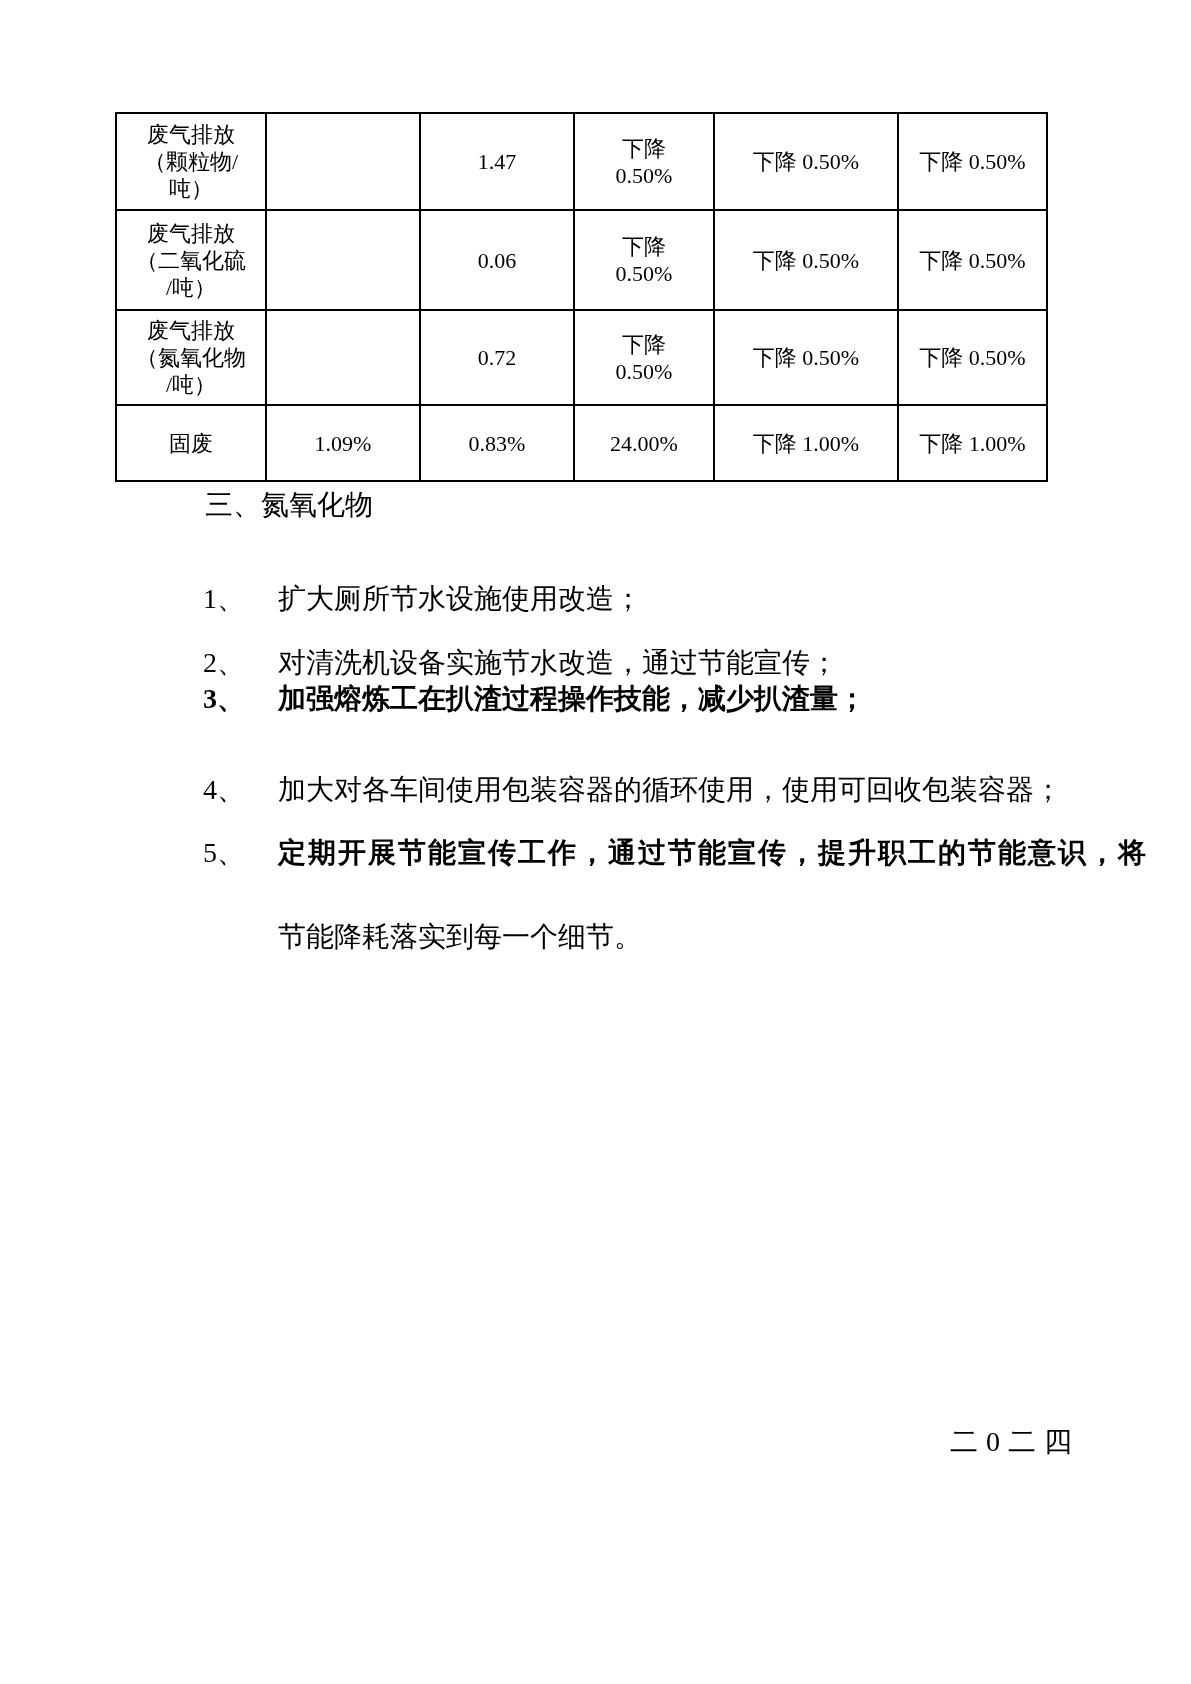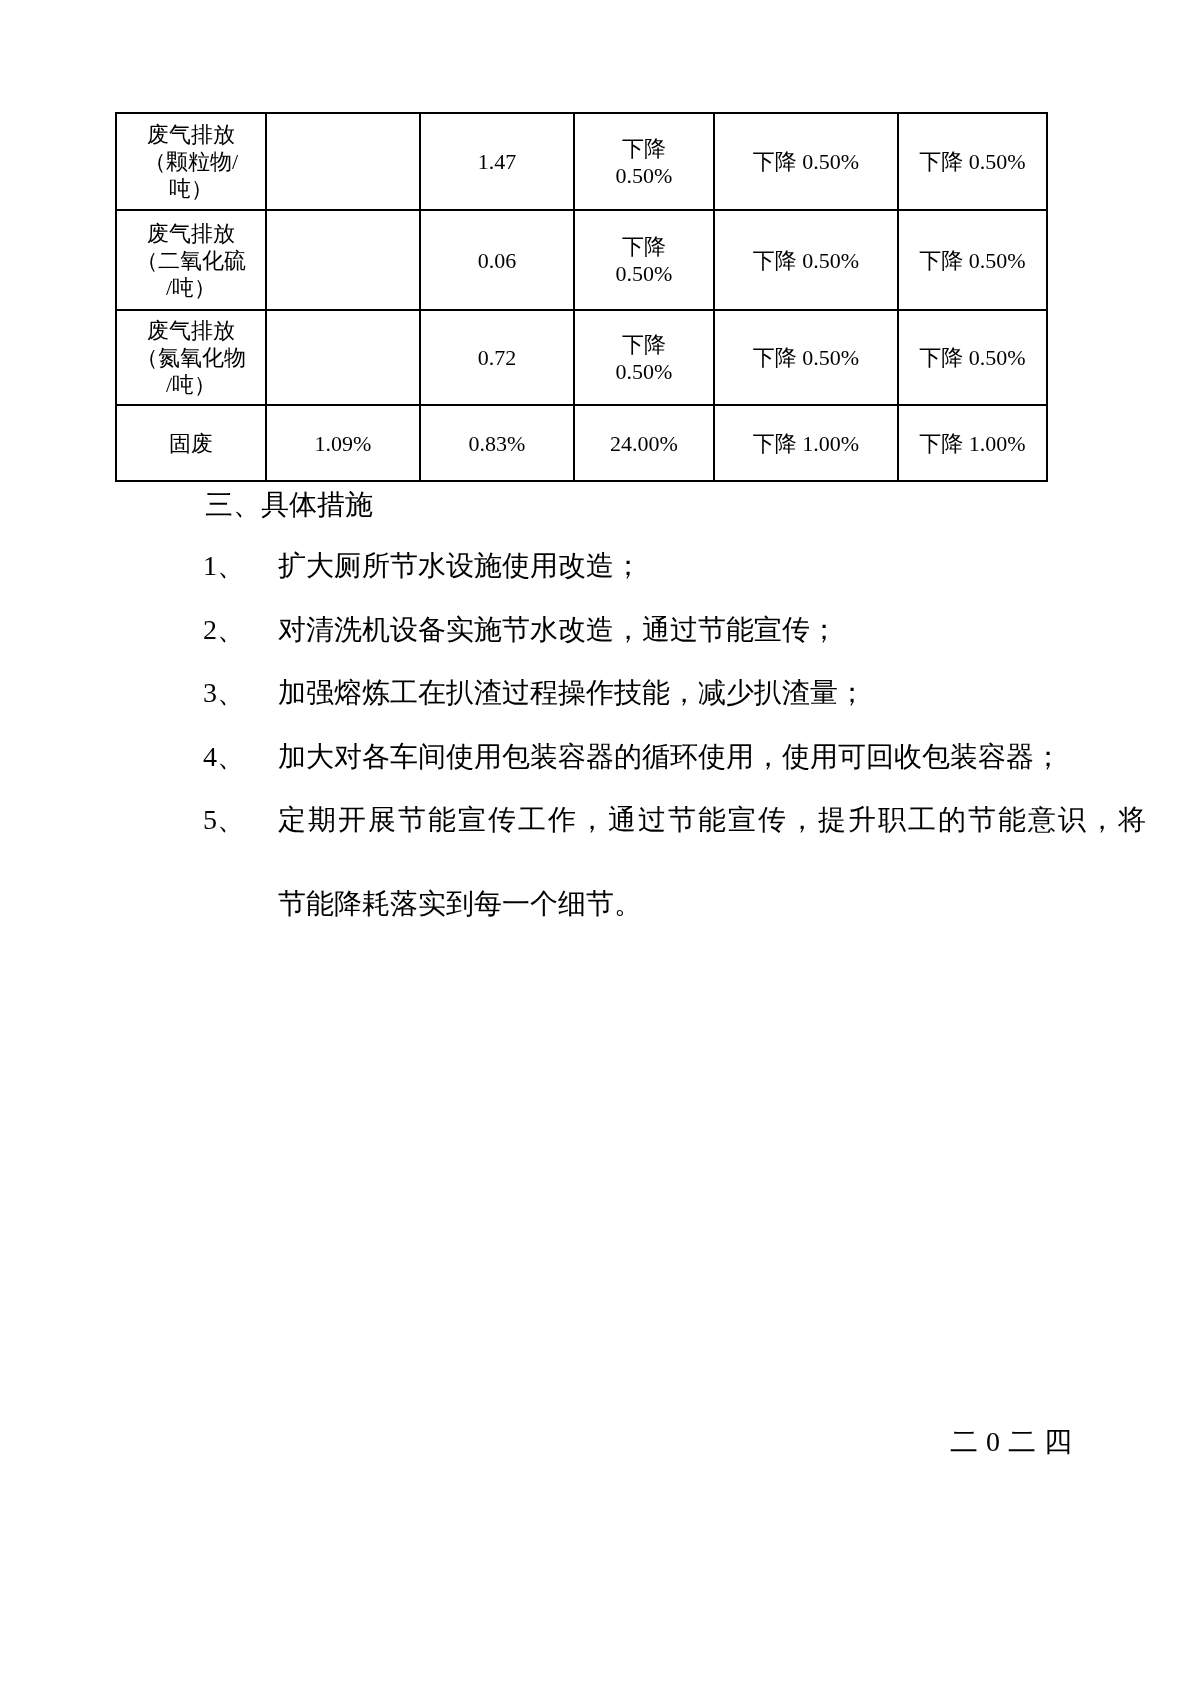--- a/index.html
+++ b/index.html
@@ -48,27 +48,29 @@
     font-size: 28px;
     line-height: 31px;
     white-space: nowrap;
   }
   .measure-line {
     position: absolute;
     left: 203px;
     font-size: 28px;
     line-height: 31px;
     white-space: nowrap;
+    margin-top: 33px;
   }
   .measure-line .num {
     display: inline-block;
     width: 75px;
   }
   .measure-line.spread .txt {
     letter-spacing: 2px;
+    font-weight: bold;
   }
   .measure-line.cont {
     left: 278px;
   }
 
   
   .company-line {
     position: absolute;
     top: 1361px;
     right: 114px;
@@ -139,26 +141,26 @@
           <td>固废</td>
           <td>1.09%</td>
           <td>0.83%</td>
           <td>24.00%</td>
           <td>下降 1.00%</td>
           <td>下降 1.00%</td>
         </tr>
       </tbody>
   </table>
 
-  <div class="section-heading"><span>三、</span><span>具体措施</span></div>
+  <div class="section-heading"><span>三、</span><span>氮氧化物</span></div>
 
   <div id="measures">
       <div class="measure-line" style="top: 550px;"><span class="num">1、</span><span class="txt">扩大厕所节水设施使用改造；</span></div>
       <div class="measure-line" style="top: 614px;"><span class="num">2、</span><span class="txt">对清洗机设备实施节水改造，通过节能宣传；</span></div>
-      <div class="measure-line" style="top: 677px;"><span class="num">3、</span><span class="txt">加强熔炼工在扒渣过程操作技能，减少扒渣量；</span></div>
+      <div class="measure-line" style="top: 650px; font-weight: bold;"><span class="num">3、</span><span class="txt">加强熔炼工在扒渣过程操作技能，减少扒渣量；</span></div>
       <div class="measure-line" style="top: 741px;"><span class="num">4、</span><span class="txt">加大对各车间使用包装容器的循环使用，使用可回收包装容器；</span></div>
       <div class="measure-line spread" style="top: 804px;"><span class="num">5、</span><span class="txt">定期开展节能宣传工作，通过节能宣传，提升职工的节能意识，将</span></div>
       <div class="measure-line cont" style="top: 888px;"><span class="txt">节能降耗落实到每一个细节。</span></div>
     </div>
 
   <div class="year-line">二0二四</div>
 
 </div>
 
 </body></html>

